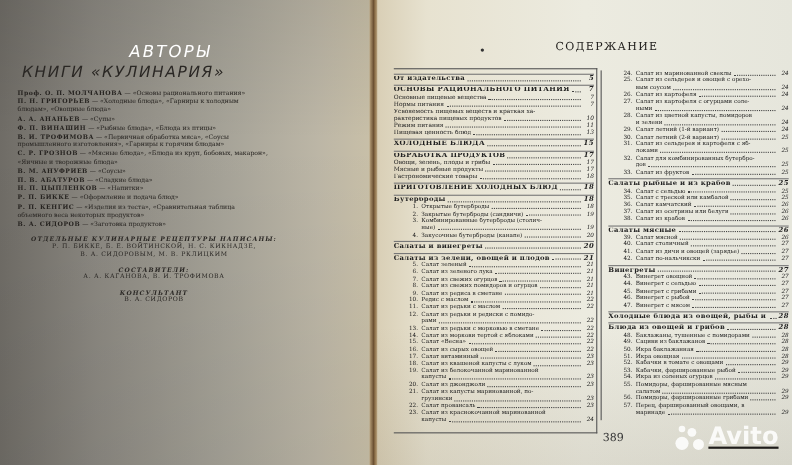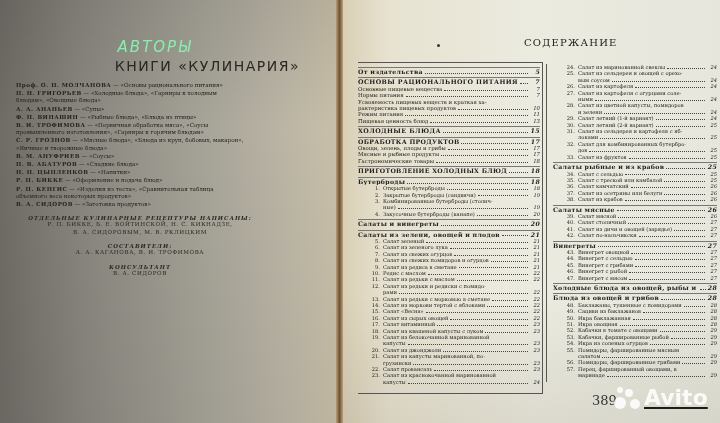--- a/index.html
+++ b/index.html
@@ -29,42 +29,42 @@
   .page-right::after {
     content:""; position:absolute; inset:0;
     background: linear-gradient(180deg, rgba(0,0,0,0) 70%, rgba(80,70,50,0.10) 100%);
   }
 
   
   .authors { position:absolute; left:0; top:38px; width:300px; z-index:2; }
   .authors h1 {
     margin:0; text-align:center; font-style:italic; font-weight:normal;
     font-family:"DejaVu Sans", sans-serif; font-size:15px; letter-spacing:2px;
-    color:#86efac; margin-left:10px;
+    color:#ffffff; margin-left:10px;
   }
   .authors h2 {
-    margin:2px 0 8px 0; text-align:right; font-weight:normal;
+    margin:2px 0 8px 0; text-align:left; font-style:italic; font-weight:normal;
     font-family:"DejaVu Sans", sans-serif; font-size:14px; letter-spacing:1.5px;
     color:#2a2724; margin-left:20px;
   }
   .author-list { margin:0; padding:0 0 0 16px; list-style:none; width:230px; }
   .author-list li {
     font-size:5.6px; line-height:7.2px; color:#262320; margin-bottom:1px;
   }
   .author-list li .name { font-weight:bold; letter-spacing:0.5px; }
   .credit-block { text-align:center; margin-top:7px; width:260px; }
   .credit-title {
     font-style:italic; font-weight:bold; font-size:5.5px; letter-spacing:1px;
     color:#2a2724; margin-left:20px;
   }
   .credit-names { font-size:5.6px; line-height:7.5px; letter-spacing:0.6px; color:#2a2724; margin-left:20px; }
 
   
   .toc-title {
-    position:absolute; left:524px; top:37px; z-index:2;
+    position:absolute; left:505px; top:37px; z-index:2;
     font-size:10px; letter-spacing:1.2px; color:#1f1d1b;
   }
   .toc-dot { position:absolute; left:437px; top:44px; width:3px; height:3px; border-radius:50%; background:#333; z-index:2; }
   .toc-col1 {
     position:absolute; left:358px; top:62px; width:182px; height:328px; z-index:2;
     border-top:1px solid #555; border-right:1px solid #555; border-bottom:1px solid #555;
     padding:2px 2px 0 0;
   }
   .toc-col2 {
     position:absolute; left:546px; top:64px; width:164px; height:318px; z-index:2;
@@ -76,21 +76,21 @@
   }
   .row .t { overflow:hidden; text-overflow:clip; }
   .row .dots { flex:1; border-bottom:1px dotted #444; margin:0 2px 1.5px 2px; min-width:6px; }
   .row .p { width:10px; text-align:right; font-style:italic; }
   .row.sec { font-size:6.3px; letter-spacing:0.4px; margin-top:2px; padding-top:1px; border-top:1px solid #777; font-weight:bold; }
   .row.sec-nb { font-size:6.2px; margin-top:2px; padding-top:1px; border-top:1px solid #777; font-weight:bold; letter-spacing:0.3px; }
   .row.sub { font-size:5.4px; }
   .row.item { padding-left:12px; }
   .row.item .n { width:10px; display:inline-block; text-align:right; margin-right:3px; }
   .page-number {
-    position:absolute; left:548px; top:393px; font-size:13px; color:#333; z-index:2;margin-left:44px;
+    position:absolute; left:548px; top:393px; font-size:10px; color:#333; z-index:2;
   }
 
   
   .watermark {
     position:absolute; left:614px; top:385px; z-index:3;
     display:flex; align-items:center; gap:4px;text-decoration:underline;
   }
   .wm-dots { position:relative; width:26px; height:22px; }
   .wm-dots span { position:absolute; border-radius:50%; background:rgba(255,255,255,0.85); }
   .wm-text {

